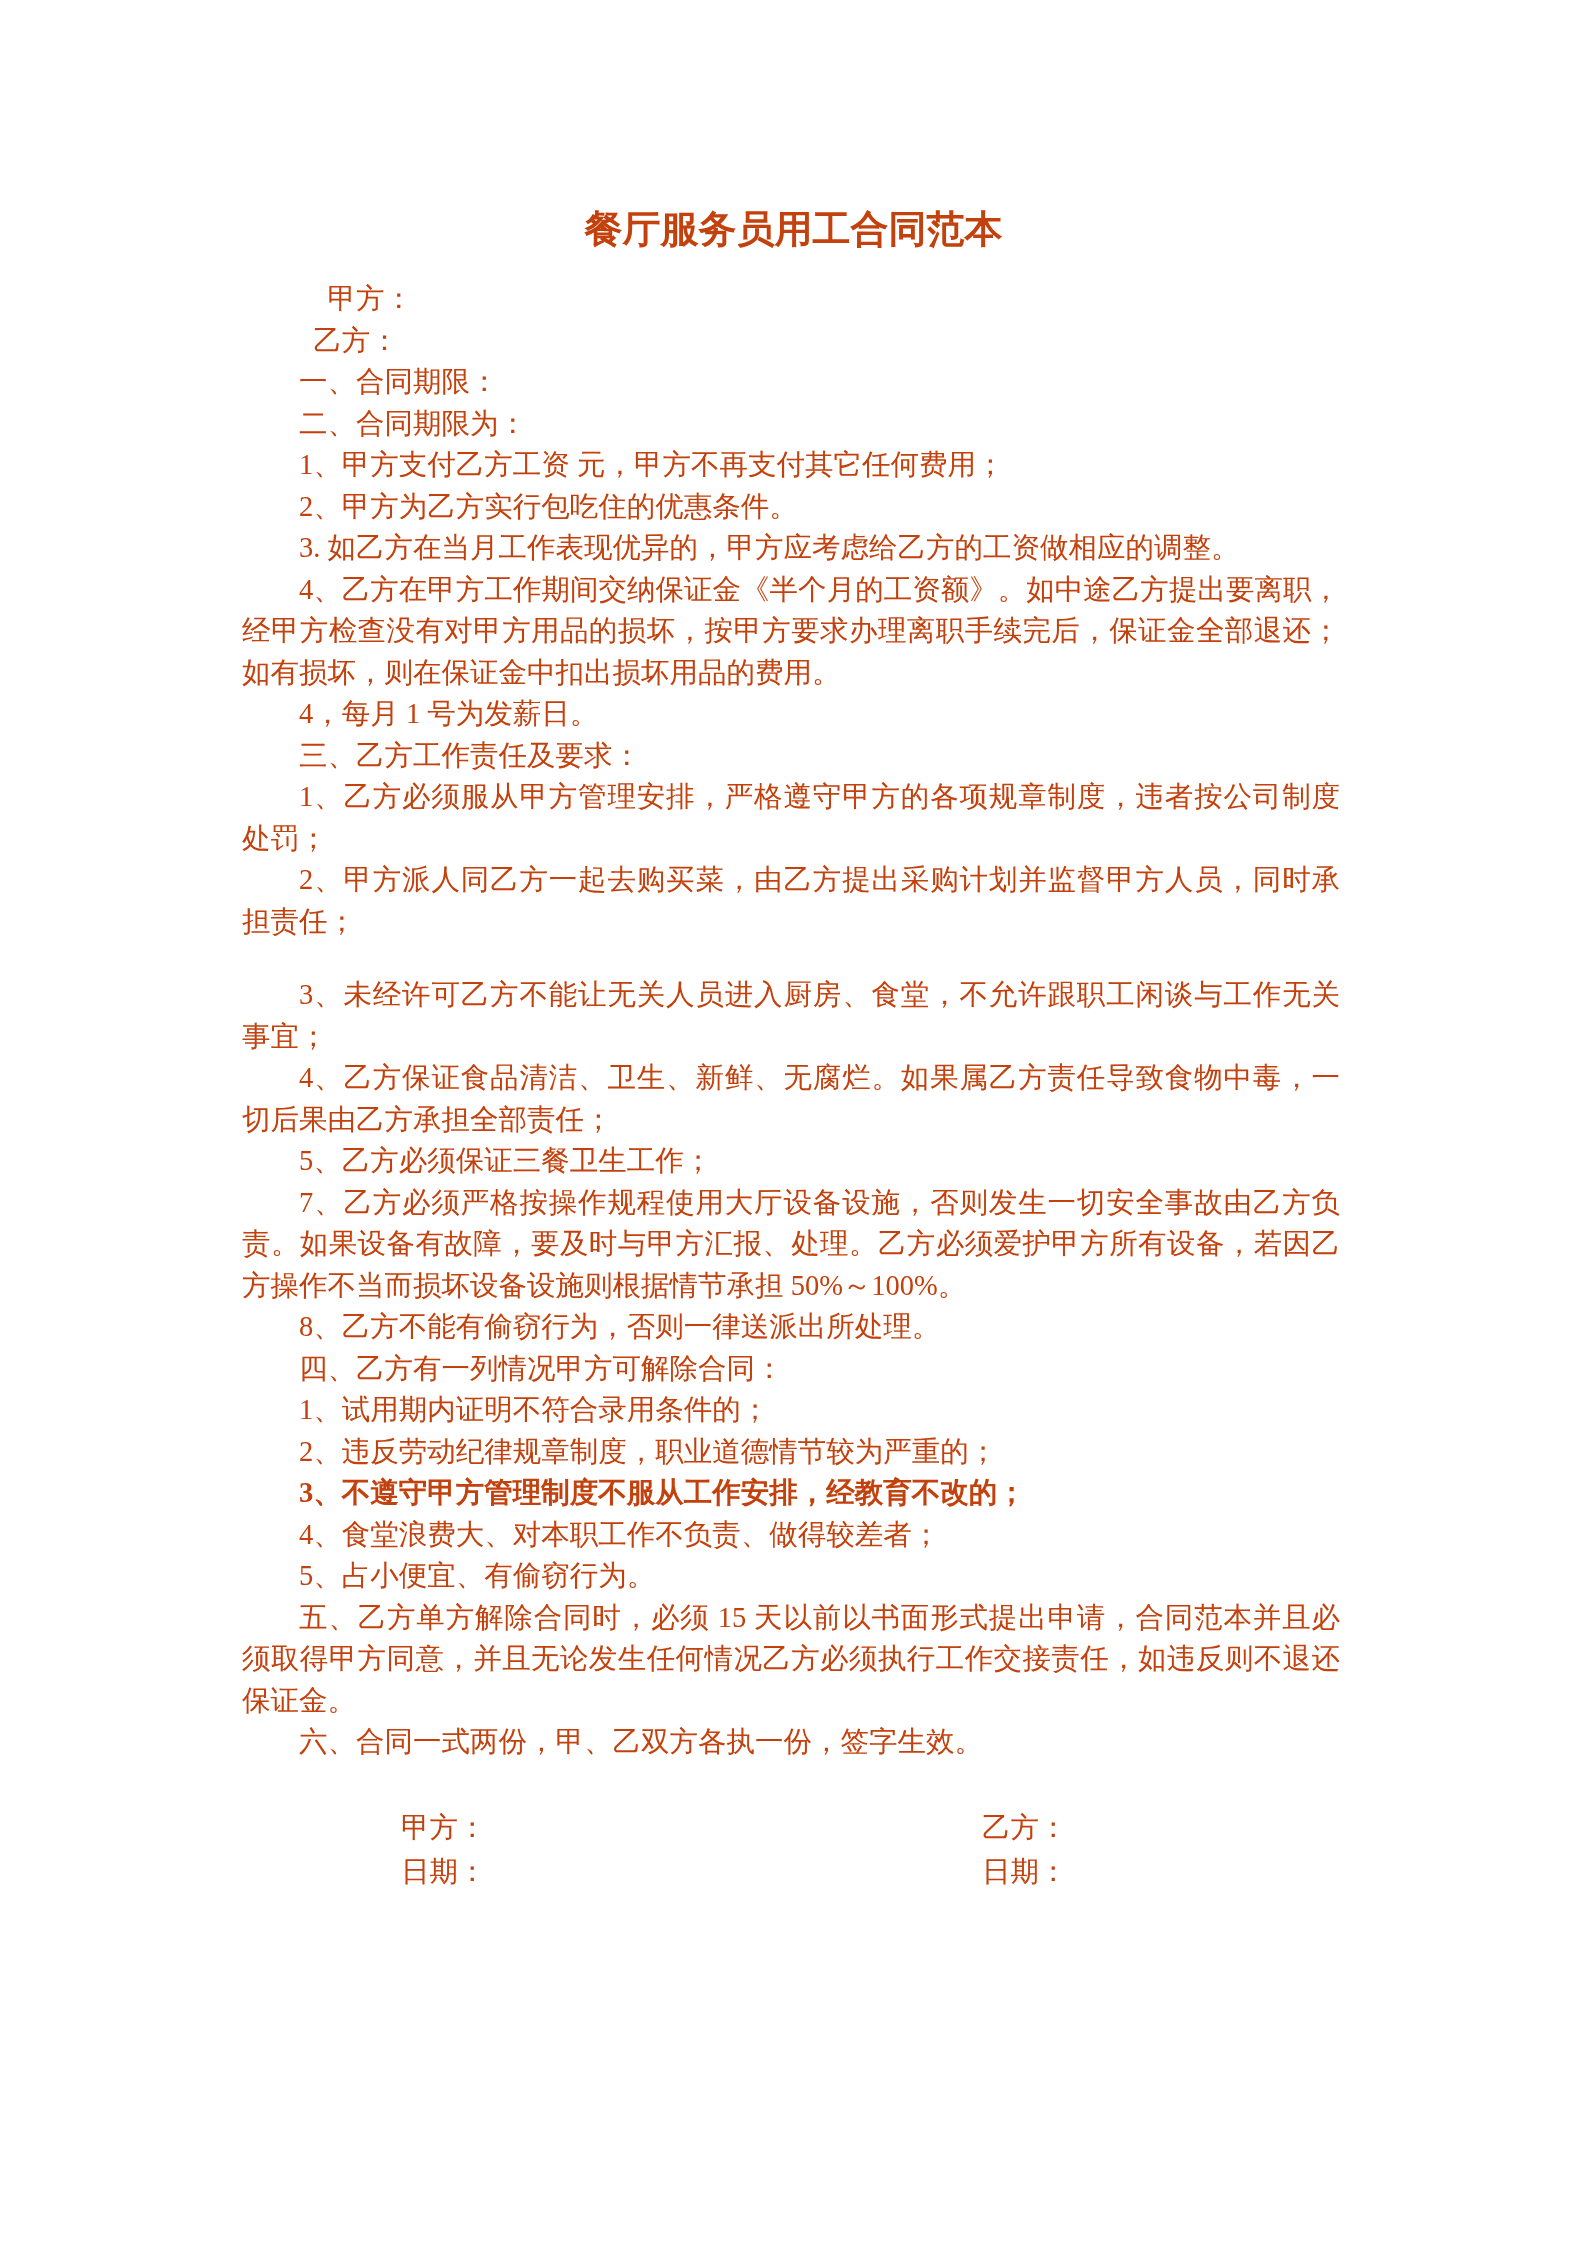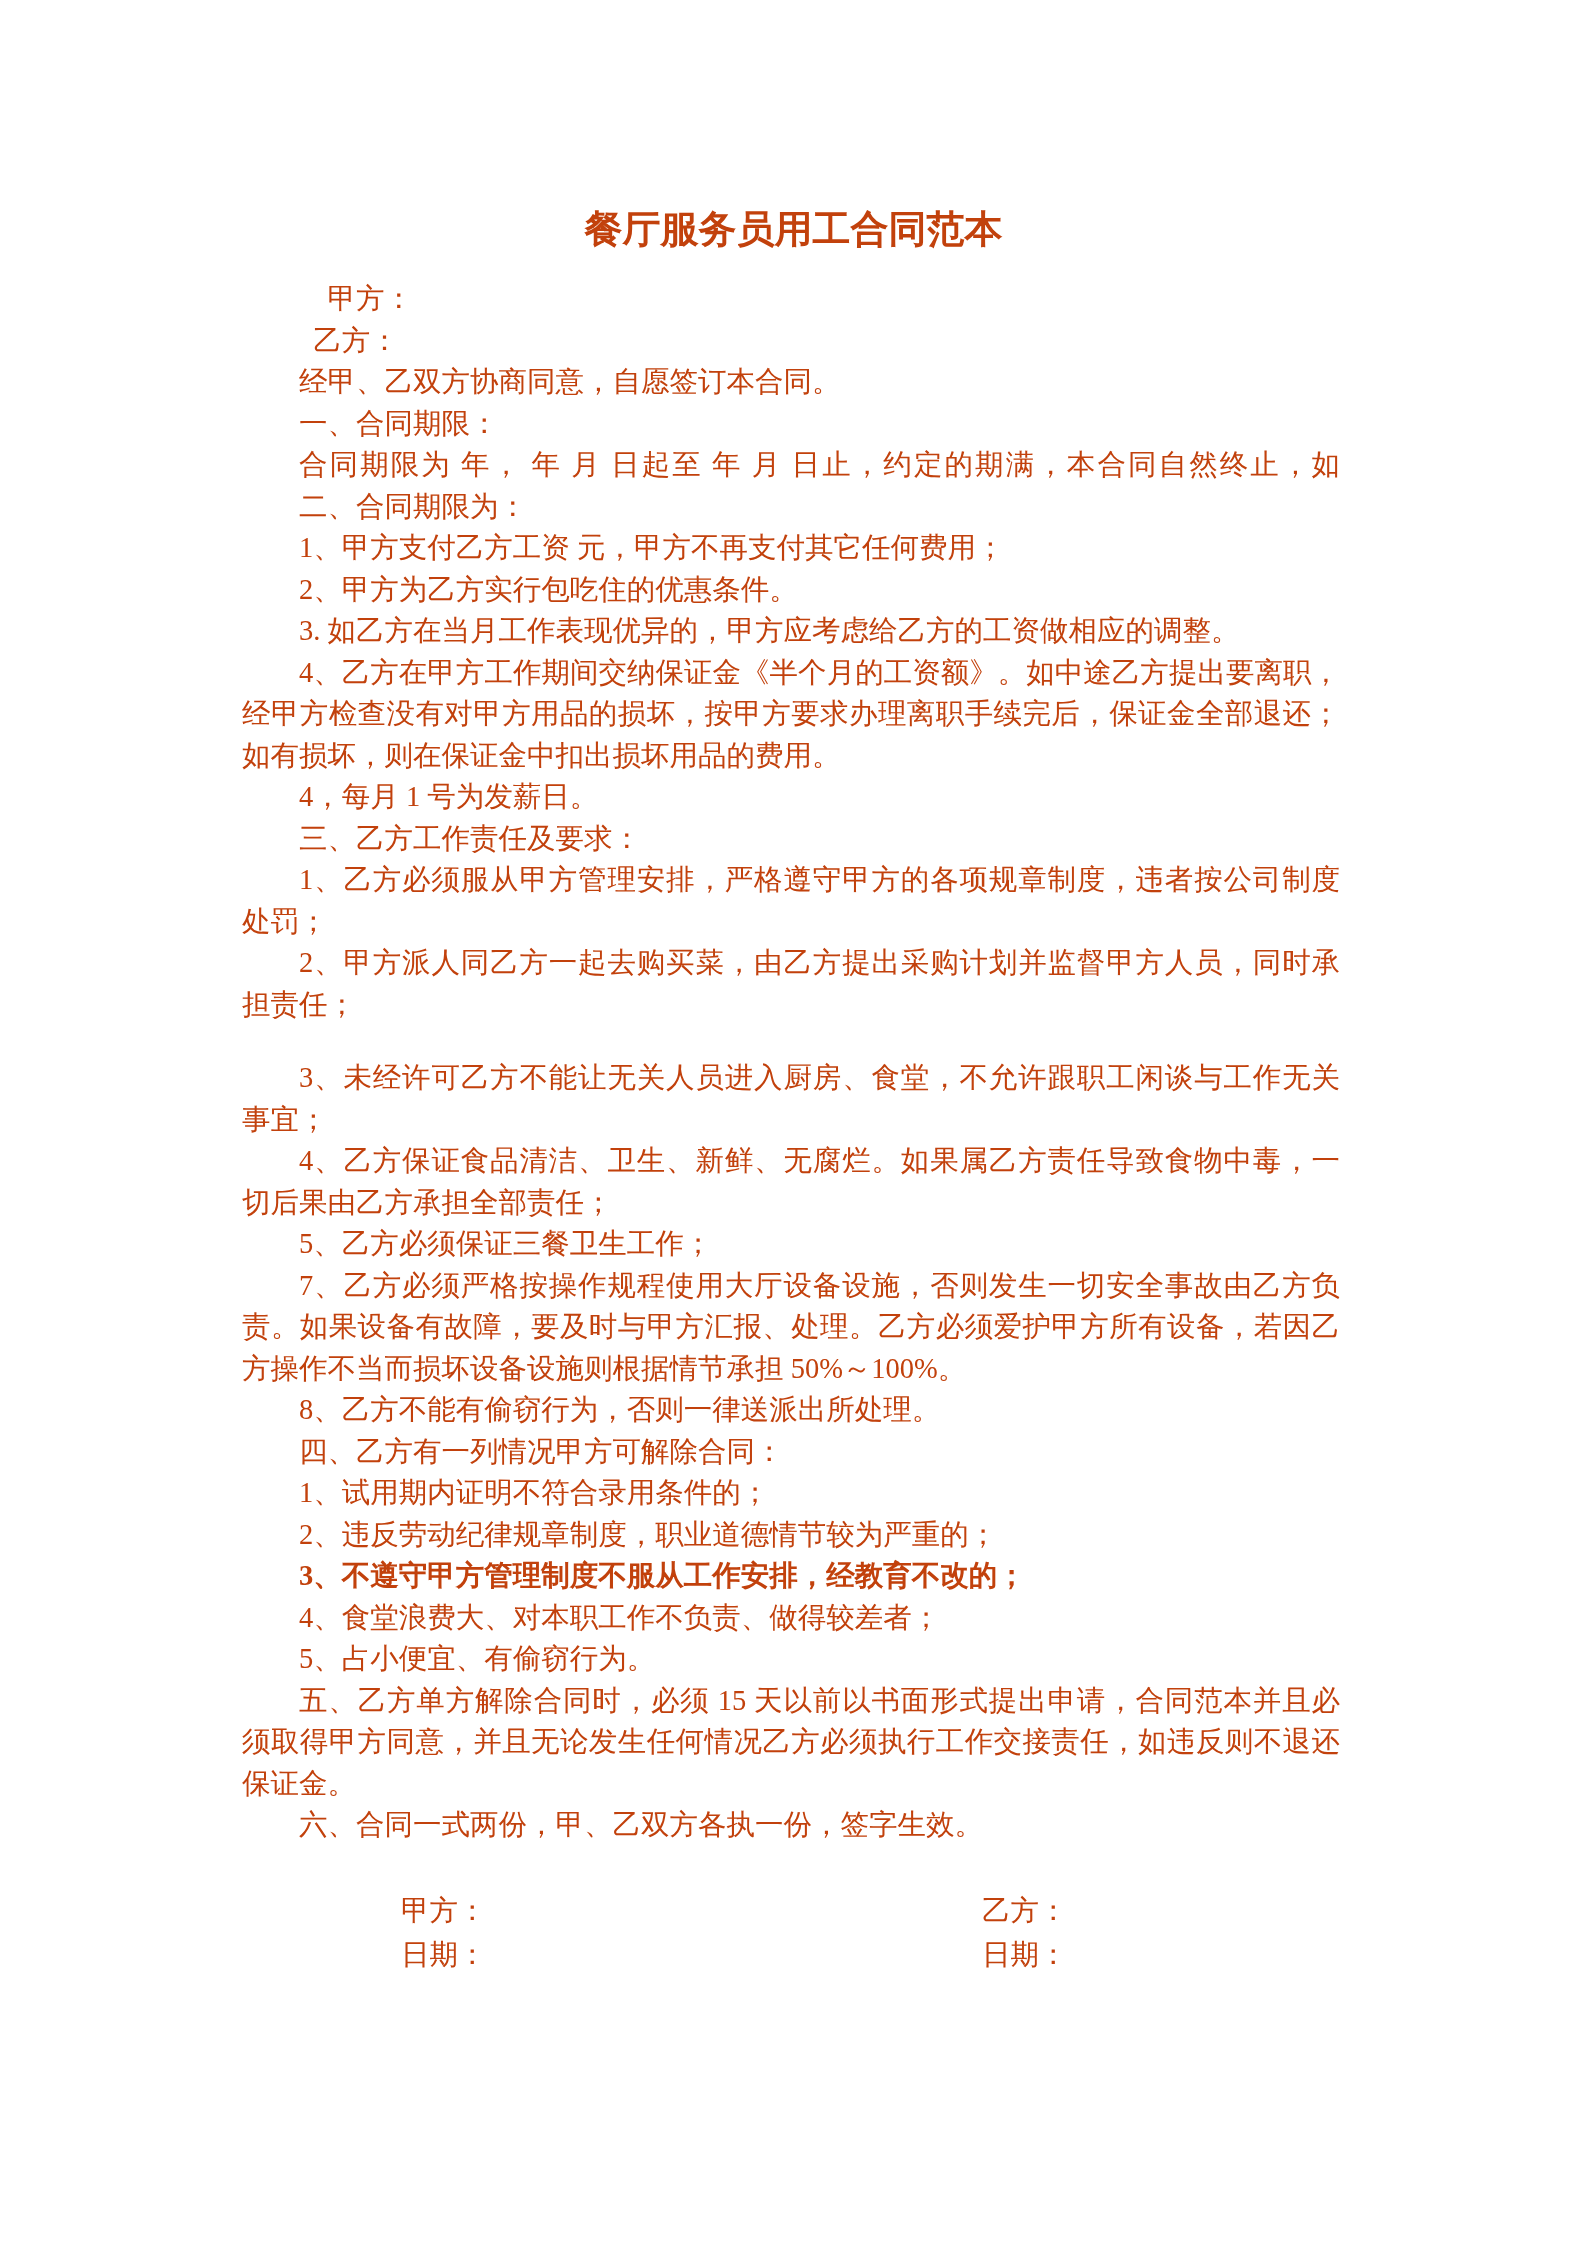--- a/index.html
+++ b/index.html
@@ -48,23 +48,21 @@
 </style>
 </head>
 <body>
 
 <div class="page" style="background: rgb(255, 255, 255); color: #c2410c;">
   <div class="title">餐厅服务员用工合同范本</div>
 
   <div class="body" id="doc-body">
       <div class="line" style="text-indent: 3em;">甲方：</div>
       <div class="line" style="text-indent: 2.5em;">乙方：</div>
-      <div class="line" style="text-indent: 2em;">经甲、乙双方协商同意，自愿签订本合同。</div>
       <div class="line" style="text-indent: 2em;">一、合同期限：</div>
-      <div class="line full" style="text-indent: 2em;">合同期限为 年， 年 月 日起至 年 月 日止，约定的期满，本合同自然终止，如</div>
       <div class="line" style="text-indent: 2em;">二、合同期限为：</div>
       <div class="line" style="text-indent: 2em;">1、甲方支付乙方工资 元，甲方不再支付其它任何费用；</div>
       <div class="line" style="text-indent: 2em;">2、甲方为乙方实行包吃住的优惠条件。</div>
       <div class="line" style="text-indent: 2em;">3. 如乙方在当月工作表现优异的，甲方应考虑给乙方的工资做相应的调整。</div>
       <div class="line full" style="text-indent: 2em;">4、乙方在甲方工作期间交纳保证金《半个月的工资额》。如中途乙方提出要离职，</div>
       <div class="line full" style="text-indent: 0em;">经甲方检查没有对甲方用品的损坏，按甲方要求办理离职手续完后，保证金全部退还；</div>
       <div class="line" style="text-indent: 0em;">如有损坏，则在保证金中扣出损坏用品的费用。</div>
       <div class="line" style="text-indent: 2em;">4，每月 1 号为发薪日。</div>
       <div class="line" style="text-indent: 2em;">三、乙方工作责任及要求：</div>
       <div class="line full" style="text-indent: 2em;">1、乙方必须服从甲方管理安排，严格遵守甲方的各项规章制度，违者按公司制度</div>

